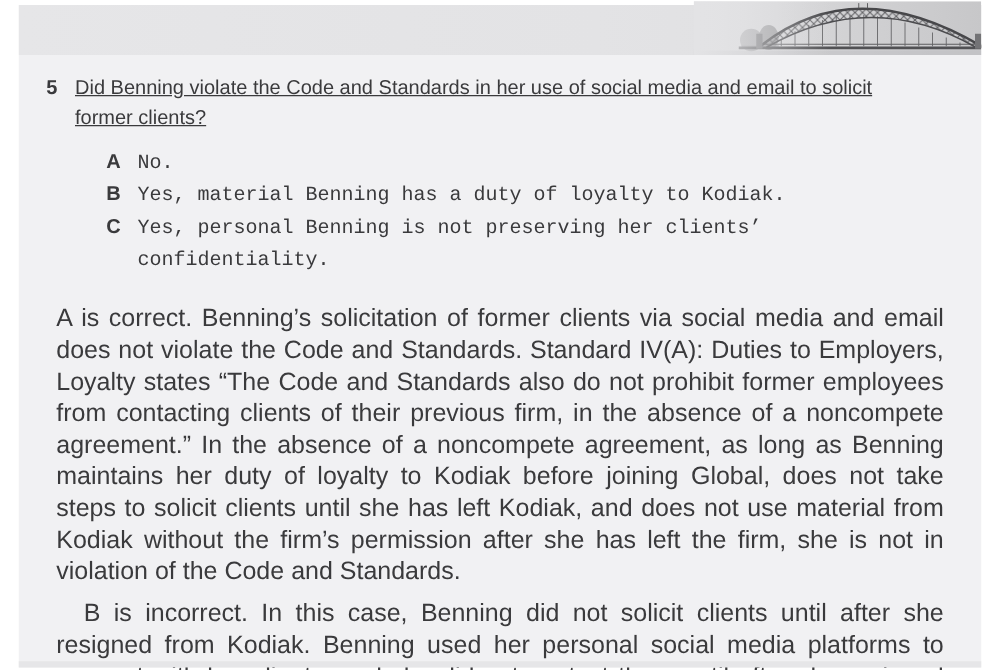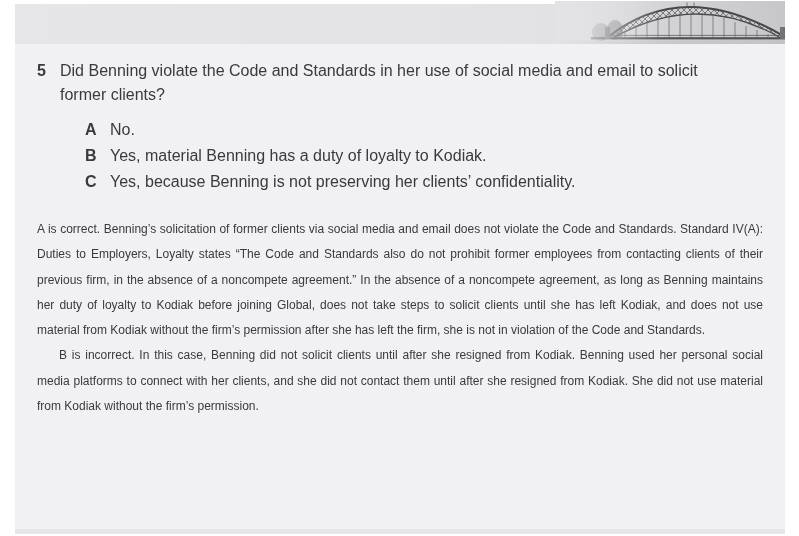--- a/index.html
+++ b/index.html
@@ -20,29 +20,29 @@
   .panel{
     position:absolute;left:15px;top:44px;width:770px;height:490px;
     background:#f1f1f3;box-sizing:border-box;padding:15px 22px 0 22px;
   }
   .panel::after{
     content:"";position:absolute;left:0;bottom:0;width:100%;height:5px;background:#e6e6e8;
   }
   
   .q-row{display:flex;font-size:16px;line-height:24px;}
   .q-num{width:23px;font-weight:bold;flex:none;}
-  .q-text{max-width:670px;}
+  .q-text{max-width:670px;text-decoration:underline;}
   .choices{margin-top:10px;}
   .choice-row{display:flex;font-size:16px;line-height:26px;margin-left:48px;}
   .choice-letter{width:25px;font-weight:bold;flex:none;}
-  .choice-text{flex:1;}
+  .choice-text{flex:1;font-family:Liberation Mono, monospace;}
   
   .explanation{margin-top:22px;}
   .para{
-    margin:0;font-size:12px;line-height:25.3px;text-align:justify;
+    margin:8px;font-size:20px;line-height:25.3px;text-align:justify;
   }
   .para.indented{text-indent:22px;}
 </style>
 </head>
 <body>
 
 <div class="page">
 
   <div class="header-band">
     <div class="bridge">
@@ -117,21 +117,21 @@
       <div class="choice-row">
         <span class="choice-letter">A</span>
         <span class="choice-text">No.</span>
       </div>
       <div class="choice-row">
         <span class="choice-letter">B</span>
         <span class="choice-text">Yes, material Benning has a duty of loyalty to Kodiak.</span>
       </div>
       <div class="choice-row">
         <span class="choice-letter">C</span>
-        <span class="choice-text">Yes, because Benning is not preserving her clients’ confidentiality.</span>
+        <span class="choice-text">Yes, personal Benning is not preserving her clients’ confidentiality.</span>
       </div>
     </div>
 
     <div class="explanation">
       <p class="para">A is correct. Benning’s solicitation of former clients via social media and email does not violate the Code and Standards. Standard IV(A): Duties to Employers, Loyalty states “The Code and Standards also do not prohibit former employees from contacting clients of their previous firm, in the absence of a noncompete agreement.” In the absence of a noncompete agreement, as long as Benning maintains her duty of loyalty to Kodiak before joining Global, does not take steps to solicit clients until she has left Kodiak, and does not use material from Kodiak without the firm’s permission after she has left the firm, she is not in violation of the Code and Standards.</p>
       <p class="para indented">B is incorrect. In this case, Benning did not solicit clients until after she resigned from Kodiak. Benning used her personal social media platforms to connect with her clients, and she did not contact them until after she resigned from Kodiak. She did not use material from Kodiak without the firm’s permission.</p>
     </div>
 
   </div>
 </div>

